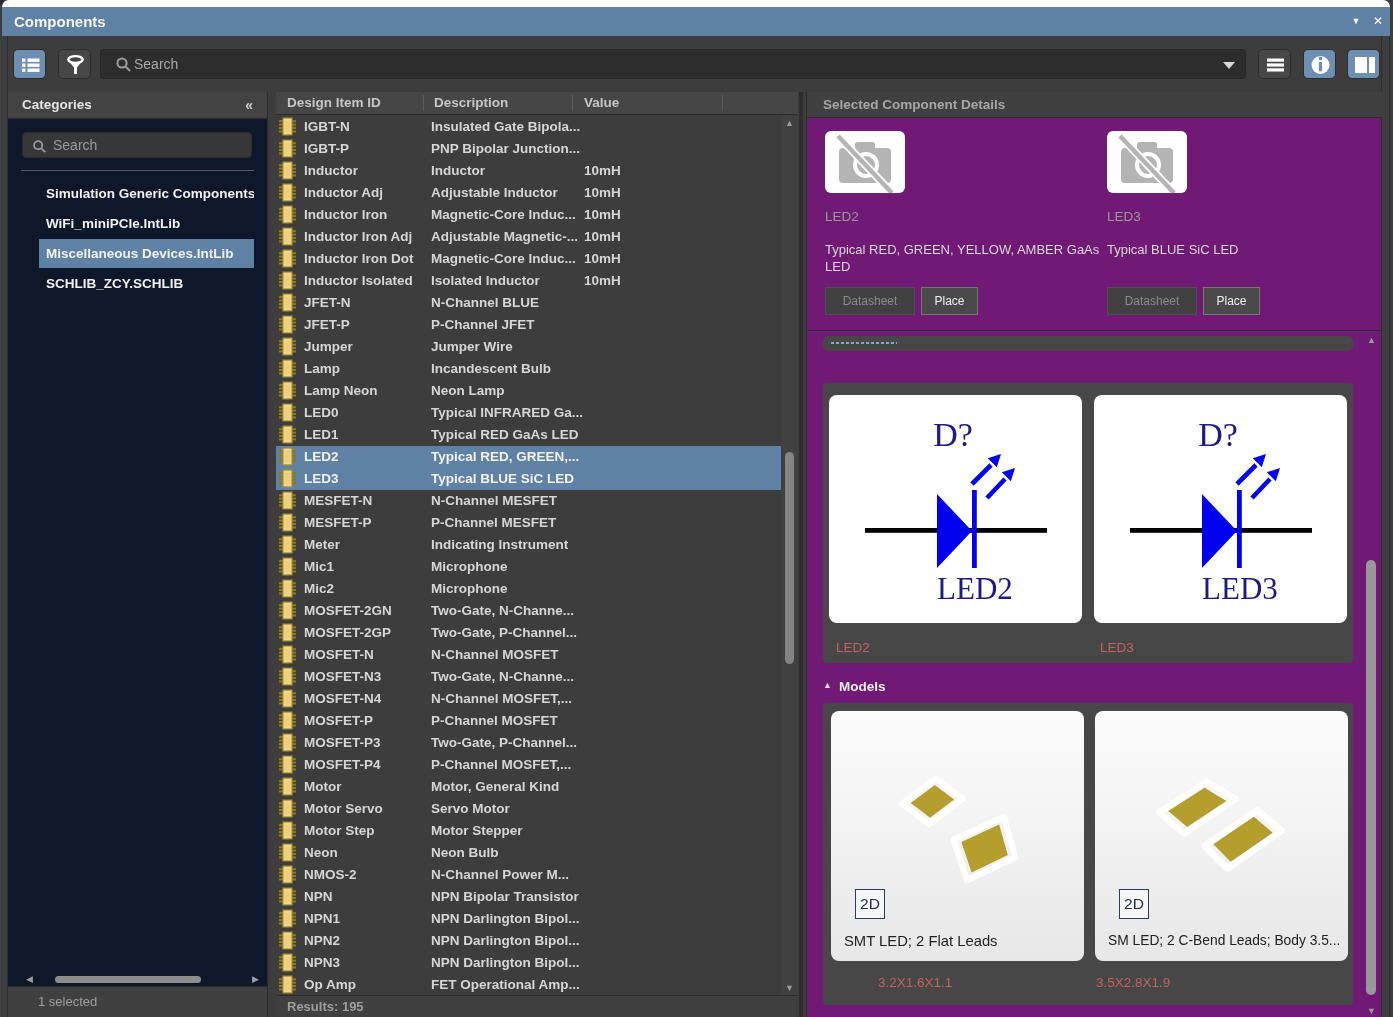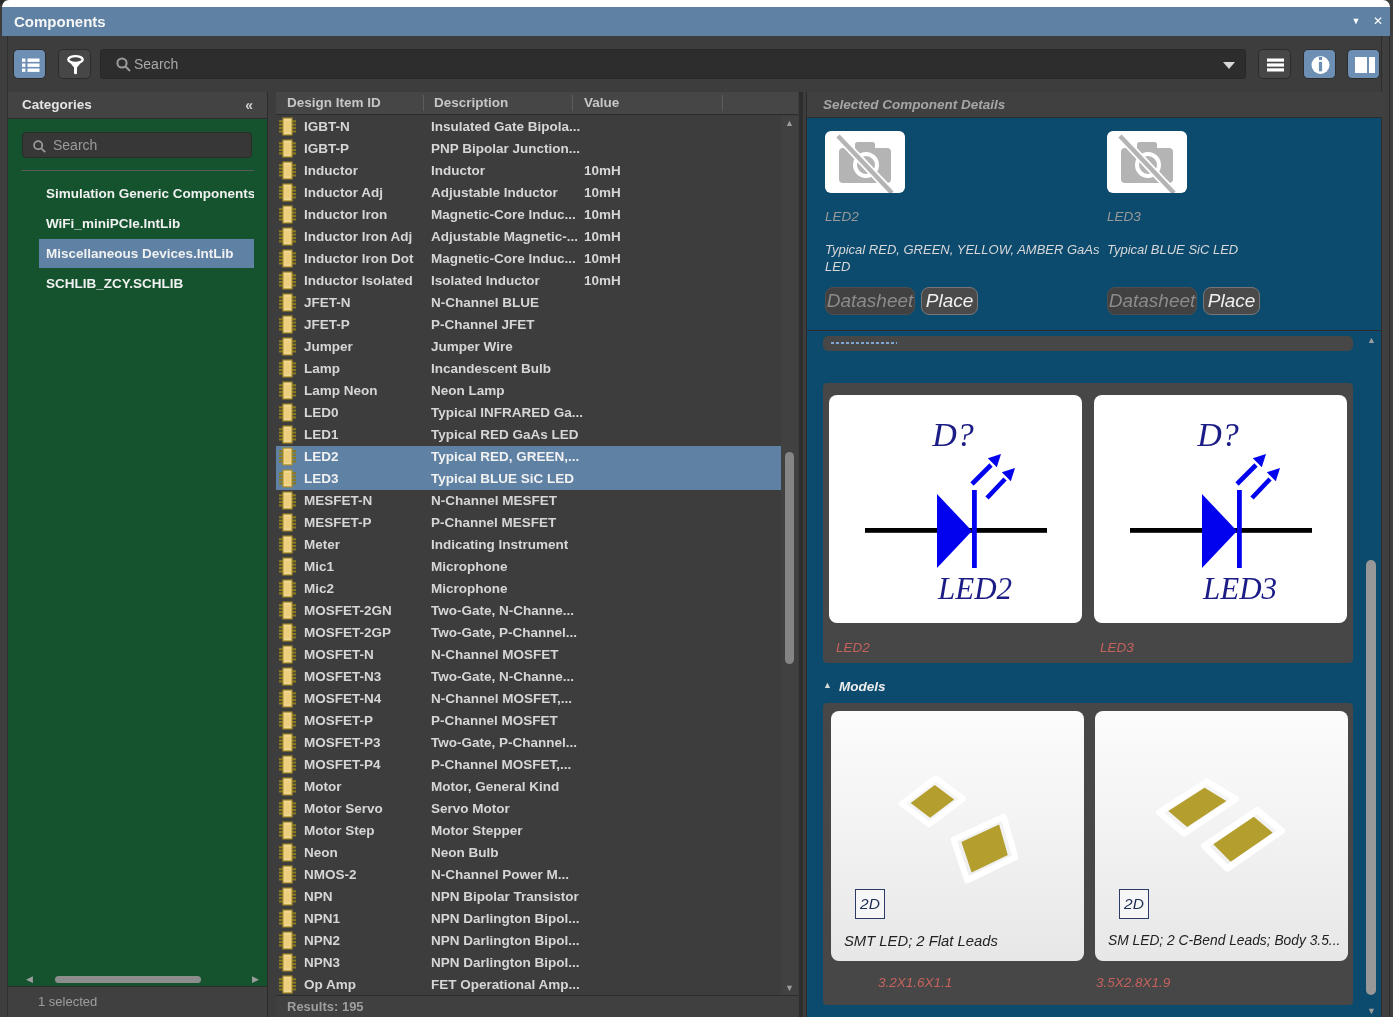--- a/index.html
+++ b/index.html
@@ -17,21 +17,21 @@
 #leftstrip { left:0; top:36px; width:8px; height:981px; background:#3e3e3e; border-right:1px solid #2f2f2f; }
 
 .tbtn { position:absolute; top:49px; width:33px; height:30px; border-radius:5px; border:1px solid #2c2c2c; }
 .tbtn.blue { background:#6c8fb3; }
 .tbtn.dark { background:#474747; }
 #srch { left:100px; top:49px; width:1146px; height:30px; background:#2d2d2d; border:1px solid #272727; border-radius:3px; color:#a9a9a9; font-size:14px; line-height:28px; }
 #srch .mag { position:absolute; left:14px; top:6px; }
 #srch .ph { position:absolute; left:33px; }
 #srch .dda { position:absolute; right:10px; top:12px; width:0; height:0; border-left:6px solid transparent; border-right:6px solid transparent; border-top:7px solid #d8d8d8; }
 
-#lpanel { left:8px; top:92px; width:260px; height:925px; background:#14532d; border-right:1px solid #2b2b2b; }
+#lpanel { left:8px; top:92px; width:260px; height:925px; background:#0f172a; border-right:1px solid #2b2b2b; }
 #lhead { position:absolute; left:0; top:0; width:259px; height:27px; background:#434343; border-bottom:1px solid #2c2c2c; color:#e4e4e4; font-weight:bold; font-size:13.5px; line-height:26px; padding-left:14px; }
 #lhead .chev { position:absolute; right:14px; top:0; font-weight:bold; color:#d0d0d0; font-size:14px; }
 #lsearch { position:absolute; left:14px; top:40px; width:230px; height:26px; background:#373737; border:1px solid #2a2a2a; border-radius:4px; color:#9b9b9b; font-size:14px; line-height:25px; }
 #lsearch .ph { position:absolute; left:30px; }
 #lsep { position:absolute; left:13px; top:78px; width:233px; height:1px; background:#5a5a5a; }
 .litem { position:absolute; left:31px; width:215px; height:29px; line-height:29px; padding-left:7px; color:#f1f1f1; font-weight:bold; font-size:13.5px; white-space:nowrap; overflow:hidden; }
 .litem.sel { background:#5e81a4; }
 #lhscroll { position:absolute; left:0px; top:880px; width:259px; height:16px; }
 #lhscroll .thumb { position:absolute; left:47px; top:4px; width:146px; height:7px; border-radius:4px; background:#8d8d8d; }
 #lhscroll .ar { position:absolute; top:2px; color:#9d9d9d; font-size:9px; }
@@ -46,27 +46,27 @@
 .row.sel { background:#5e81a4; color:#f2f2f2; }
 .ric { position:absolute; left:3px; top:1px; }
 .c1 { position:absolute; left:28px; }
 .c2 { position:absolute; left:155px; }
 .c3 { position:absolute; left:308px; }
 #mvscroll { position:absolute; left:505px; top:24px; width:17px; height:879px; background:#414141; }
 #mvscroll .thumb { position:absolute; left:4px; top:336px; width:9px; height:212px; border-radius:5px; background:#858585; }
 #mvscroll .ar { position:absolute; left:4px; color:#9d9d9d; font-size:9px; }
 #mstatus { position:absolute; left:0; top:903px; width:522px; height:22px; border-top:1px solid #2c2c2c; background:#404040; color:#9e9e9e; font-size:13px; line-height:21px; padding-left:11px; }
 
-#rpanel { left:806px; top:92px; width:575px; height:925px; background:#0c4a6e; border-left:1px solid #2b2b2b;font-style:italic; }
+#rpanel { left:806px; top:92px; width:575px; height:925px; background:#701a75; border-left:1px solid #2b2b2b; }
 #rhead { position:absolute; left:0; top:0; width:575px; height:26px; border-bottom:1px solid #2c2c2c; background:#404040; color:#a6a6a6; font-weight:bold; font-size:13.5px; line-height:25px; padding-left:16px; }
 .imgcard { position:absolute; top:39px; width:80px; height:62px; background:#fff; border-radius:6px; }
 .imgcard svg { display:block; }
 .cname { position:absolute; top:117px; color:#9a9a9a; font-size:13.5px; }
 .cdesc { position:absolute; top:149px; width:290px; color:#d8d8d8; font-size:13px; line-height:17px; }
-.btn { position:absolute; top:195px; height:28px; border-radius:8px; font-size:19px; text-align:center; }
+.btn { position:absolute; top:195px; height:28px; border-radius:0; font-size:12px; text-align:center; }
 .btn.ds { width:90px; background:#414141; border:1px solid #4e4e4e; color:#8b8b8b; line-height:26px; }
 .btn.pl { width:57px; background:#4a4a4a; border:1px solid #767676; color:#f0f0f0; line-height:26px; }
 #rdiv { position:absolute; left:0; top:238px; width:575px; height:1px; background:#2c2c2c; }
 #rstrip { position:absolute; left:16px; top:244px; width:530px; height:15px; background:#474747; border-radius:5px; }
 #rstrip .dash { position:absolute; left:8px; top:6px; width:66px; height:2px; background:repeating-linear-gradient(90deg,#7fa6cc 0,#7fa6cc 3px,transparent 3px,transparent 5px); }
 .sechead { position:absolute; left:16px; color:#ececec; font-weight:bold; font-size:13.5px; }
 .sechead .tri { display:inline-block; transform:translateY(-3px); margin-right:7px; font-size:9px; color:#d8d8d8; }
 .seccont { position:absolute; left:16px; width:530px; background:#474747; border-radius:4px; }
 .symcard { position:absolute; top:12px; width:253px; height:228px; background:#fff; border-radius:8px; }
 .redlbl { position:absolute; color:#c4625e; font-size:13.5px; }

